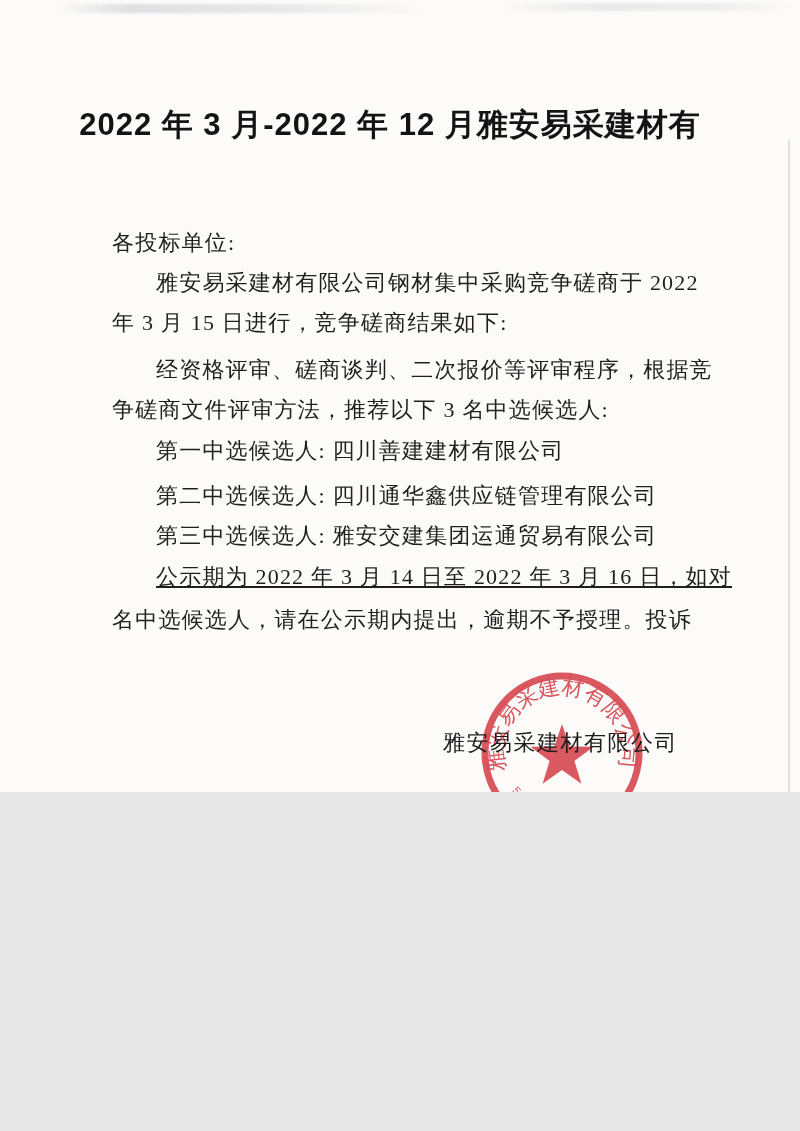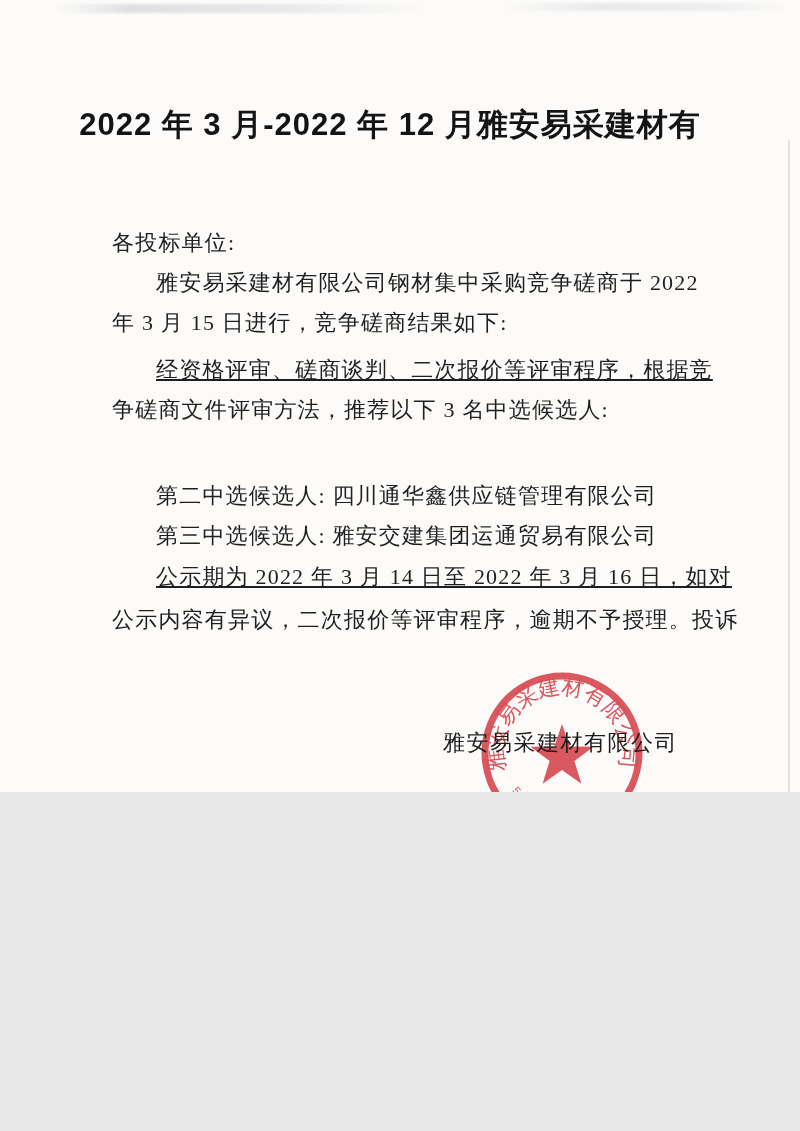--- a/index.html
+++ b/index.html
@@ -37,21 +37,21 @@
   }
   
   .bline {
     position:absolute; left:112px; font-size:22px; line-height:26px;
     letter-spacing:1.2px; color:#1f1f1f; white-space:nowrap;
   }
   .indent { padding-left:44px; }
   .l0  { top:230px; }
   .l1  { top:270px;text-align:center; }
   .l2  { top:310px; }
-  .l3  { top:357px;text-decoration:underline; }
+  .l3  { top:357px; }
   .l4  { top:397px;text-align:center; }
   .l5  { top:438px; }
   .l6  { top:483px; }
   .l7  { top:523px; }
   .l8  { top:564px;text-decoration:underline; }
   .l9  { top:607px; }
   .l10 { top:650px; }
   
   .sig-company {
     position:absolute; top:728px; left:443px; font-size:22px;
@@ -79,24 +79,25 @@
 
   <div class="title">
     <div>2022 年 3 月-2022 年 12 月雅安易采建材有</div>
   </div>
 
   <div class="bline l0">各投标单位:</div>
   <div class="bline l1 indent">雅安易采建材有限公司钢材集中采购竞争磋商于 2022</div>
   <div class="bline l2">年 3 月 15 日进行，竞争磋商结果如下:</div>
   <div class="bline l3 indent">经资格评审、磋商谈判、二次报价等评审程序，根据竞</div>
   <div class="bline l4">争磋商文件评审方法，推荐以下 3 名中选候选人:</div>
+  <div class="bline l5 indent">第一中选候选人: 四川善建建材有限公司</div>
   <div class="bline l6 indent">第二中选候选人: 四川通华鑫供应链管理有限公司</div>
   <div class="bline l7 indent">第三中选候选人: 雅安交建集团运通贸易有限公司</div>
   <div class="bline l8 indent">公示期为 2022 年 3 月 14 日至 2022 年 3 月 16 日，如对</div>
-  <div class="bline l9">公示内容有异议，二次报价等评审程序，逾期不予授理。投诉</div>
+  <div class="bline l9">名中选候选人，请在公示期内提出，逾期不予授理。投诉</div>
 
   <div class="sig-company">雅安易采建材有限公司</div>
   <div class="sig-date">2022 年 3 月 14 日</div>
 
   <svg class="seal-svg" viewBox="-100 -100 200 200" aria-hidden="true">
     <defs>
       <path id="sealTopArc" d="M -56.4 17.3 A 59 59 0 1 1 56.4 17.3" fill="none"></path>
       <path id="sealBottomArc" d="M -50.3 37.9 A 63 63 0 0 0 50.3 37.9" fill="none"></path>
     </defs>
     <circle cx="0" cy="0" r="77" fill="none" stroke="#d5404a" stroke-width="7" opacity="0.95"></circle>

